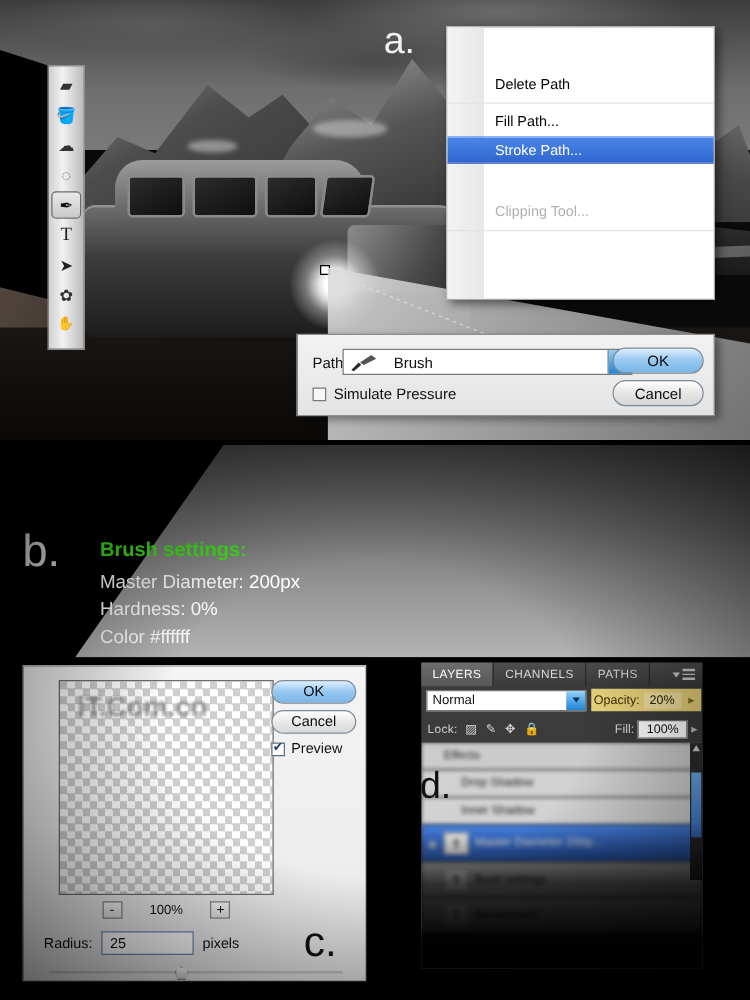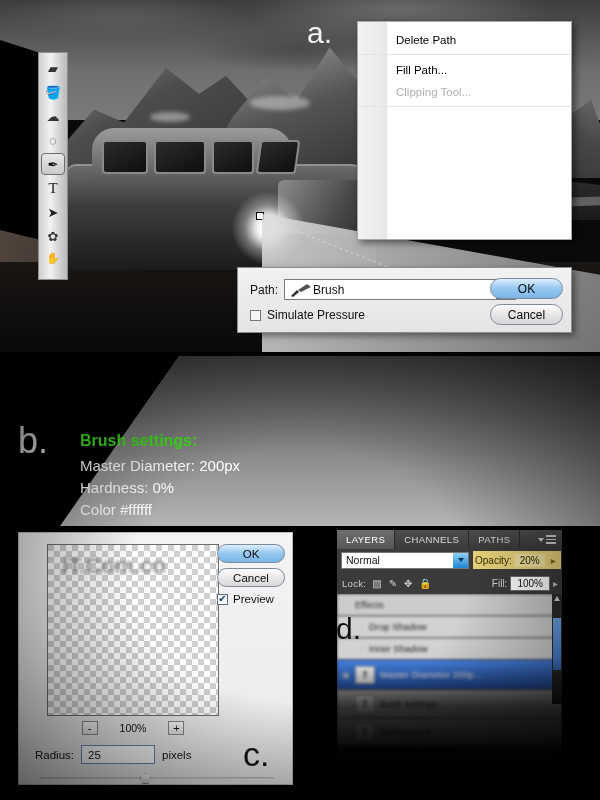--- a/index.html
+++ b/index.html
@@ -80,32 +80,32 @@
       clip-path:polygon(0 0, 100% 44%, 100% 100%, 0 100%); }
 
   
   #ctx-menu { position:absolute; left:357px; top:21px; width:215px; height:219px;
       background:#fff; border:1px solid #a8a8a8;
       box-shadow:3px 3px 7px rgba(0,0,0,.5); font-size:11.5px; color:#000; }
   #ctx-menu .gutter { position:absolute; left:0; top:0; width:29px; height:100%;
       background:linear-gradient(90deg,#f3f3f3,#e8e8e8); border-right:1px solid #e0e0e0; }
   .mi { position:relative; height:22px; line-height:22px; padding-left:38px; white-space:nowrap;
       font-family:"Liberation Sans", sans-serif; }
-  .mi.sep-after { border-bottom:1px solid #e3e3e3; margin-bottom:4px; height:26px; line-height:22px; }
+  .mi.sep-after { border-bottom:1px solid #e3e3e3; margin-bottom:4px; height:26px; line-height:22px;margin-top:28px; }
   .mi.sel { background:linear-gradient(#4a86e8,#2f66cf); color:#fff; border-top:1px solid #6a9cf0; border-bottom:1px solid #2a58b8; }
   .mi.disabled { color:#b0b0b0; }
   .mi-pad { height:7px; }
 
   
   #stroke-dialog { position:absolute; left:237px; top:267px; width:335px; height:66px;
       background:linear-gradient(#f2f2f2,#e4e4e4); border:1px solid #8d8d8d;
       box-shadow:3px 3px 7px rgba(0,0,0,.45); }
   #stroke-dialog .lbl { position:absolute; left:12px; top:15px; font-size:12px; color:#111; }
-  #tool-combo { position:absolute; left:46px; top:11px; width:232px; height:21px;
-      background:#fff; border:1px solid #7b7b7b; display:flex; align-items:center; }
+  #tool-combo { position:absolute; left:36px; top:11px; width:232px; height:21px;
+      background:#fff; border:1px solid #7b7b7b; display:flex; align-items:center;padding-left:12px; }
   #tool-combo .tname { font-size:12px; color:#111; margin-left:28px; }
   .brush-glyph { position:absolute; left:5px; top:3px; width:22px; height:15px; }
   .combo-arrow { position:absolute; right:0; top:0; width:19px; height:19px;
       background:linear-gradient(#8fd0f5,#1f84d6); border-left:1px solid #7b7b7b;
       display:flex; align-items:center; justify-content:center; }
   .combo-arrow i { width:0;height:0;border-left:4px solid transparent;border-right:4px solid transparent;border-top:5px solid #06335c; display:block; }
   .cb-row { position:absolute; left:12px; top:40px; display:flex; align-items:center; gap:6px; font-size:12px; color:#111; }
   .cbox { width:11px; height:11px; border:1px solid #777; background:#f6f6f6; display:inline-block; }
   .pill { position:absolute; width:73px; height:21px; border-radius:11px; border:1px solid #7d8b99;
       font-size:12px; display:flex; align-items:center; justify-content:center; color:#0a0a0a; }
@@ -265,20 +265,21 @@
       <line x1="6" y1="0" x2="300" y2="116" stroke="#ffffff" stroke-width="1" stroke-dasharray="3,3"></line>
     </svg>
     <div class="anchor"></div>
     <div class="beam"></div>
 
     <div id="ctx-menu">
       <div class="gutter"></div>
       <div class="mi-pad"></div>
       <div class="mi sep-after">Delete Path</div>
       <div class="mi">Fill Path...</div>
+      <div class="mi sel">Stroke Path...</div>
       <div class="mi disabled sep-after">Clipping Tool...</div>
     </div>
 
     <div id="stroke-dialog">
       <div class="lbl">Path:</div>
       <div id="tool-combo">
         <svg class="brush-glyph" viewBox="0 0 22 15">
           <path d="M1 13 L7 7 L9 9 L3 14 Z" fill="#2b2b2b"></path>
           <path d="M8 7 L17 1 L21 4 L11 9 Z" fill="#555"></path>
         </svg>

